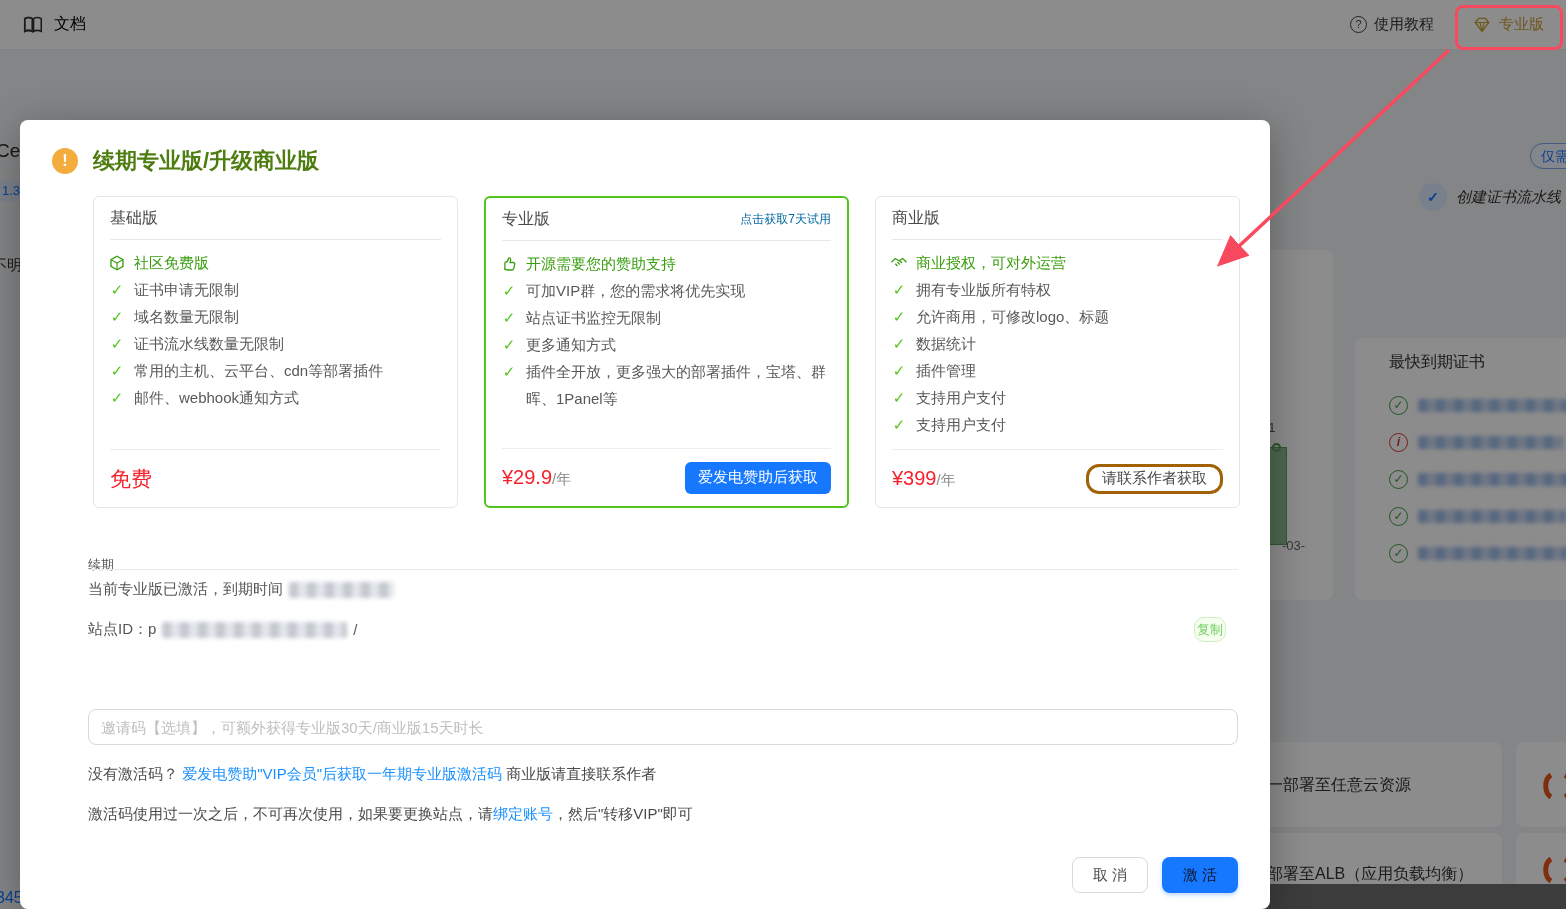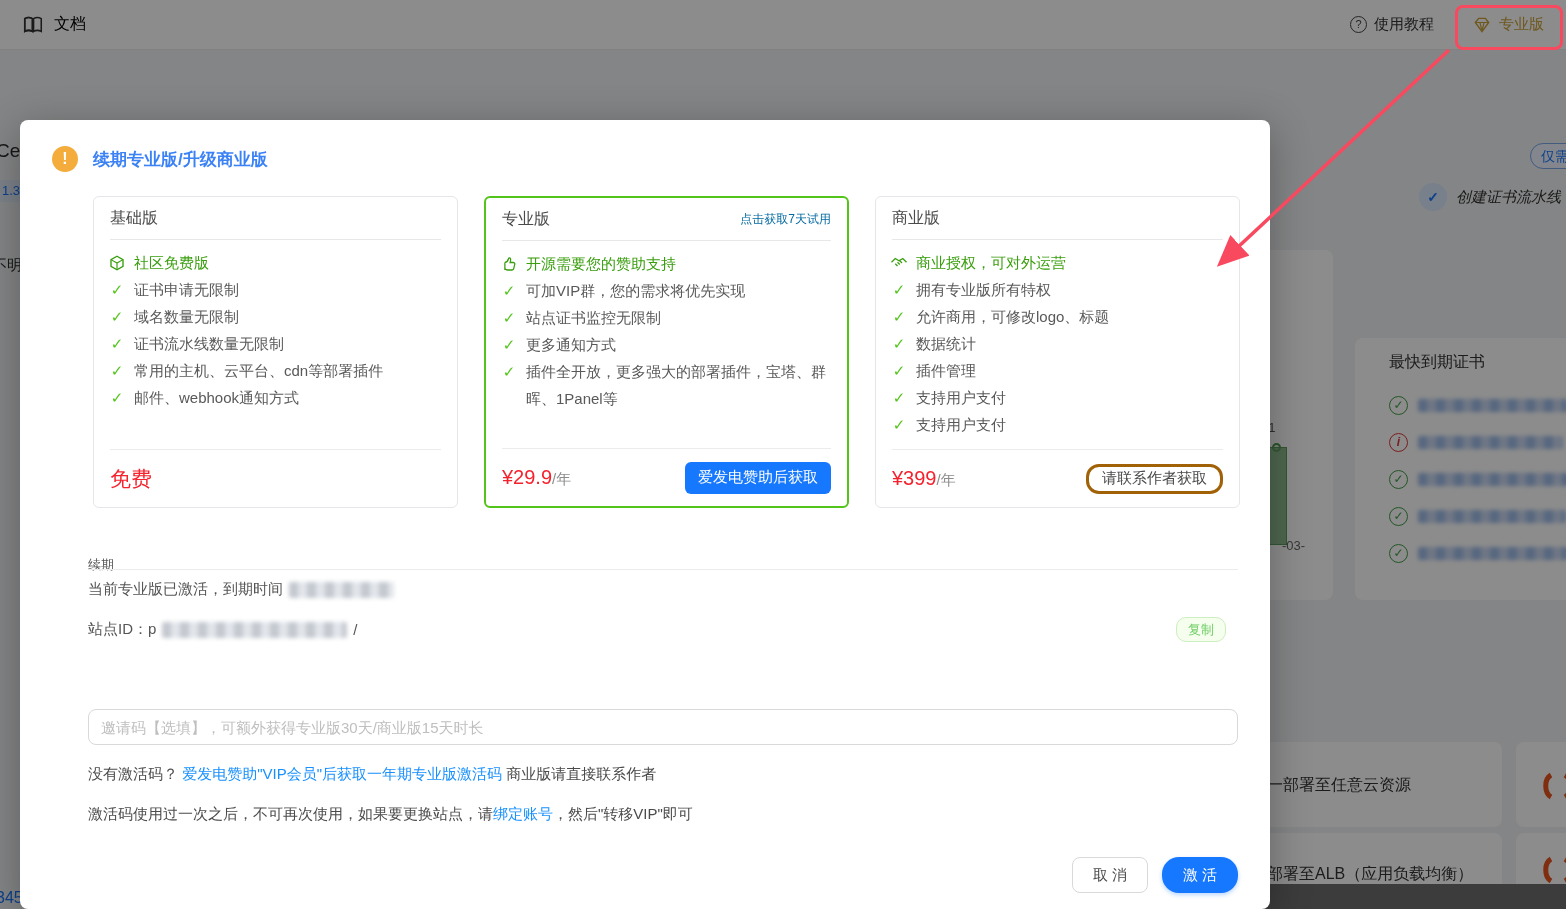--- a/index.html
+++ b/index.html
@@ -47,21 +47,21 @@
 
   
   .mask { position:absolute; inset:0; background:rgba(0,0,0,.45); z-index:5; }
 
   
   .modal { position:absolute; left:20px; top:120px; width:1250px; height:789px; background:#fff; border-radius:8px;
            box-shadow:0 8px 40px rgba(0,0,0,.3); z-index:10; }
   .m-title { position:absolute; left:32px; top:26px; display:flex; align-items:center; gap:15px; }
   .warn-ic { width:26px; height:26px; border-radius:50%; background:#f4ad3d; color:#fff; font-weight:bold;
              font-size:16px; text-align:center; line-height:26px; flex:0 0 26px; }
-  .m-title h1 { font-size:17px; font-weight:bold; color:#3b82f6; }
+  .m-title h1 { font-size:22px; font-weight:bold; color:#4d7c0f; }
 
   .card { position:absolute; top:76px; width:365px; height:312px; border:1px solid #e4e6ea; border-radius:6px; background:#fff; }
   .card.c0 { left:73px; }
   .card.c1 { left:464px; border:2px solid #52c41a; }
   .card.c2 { left:855px; }
   .card-head { height:43px; margin:0 16px; border-bottom:1px solid #e8e8e8; display:flex; align-items:center;
                justify-content:space-between; font-size:16px; color:#4a4a4a; }
   .trial-link { font-size:12px; color:#0369a1; cursor:pointer; }
   .feats { padding:9px 14px 0 14px; }
   .feat { display:flex; gap:8px; font-size:15px; color:#595959; line-height:27px; }
@@ -73,32 +73,32 @@
   .free { font-size:21px; color:#f5222d; }
   .price { font-size:20px; color:#f5222d; }
   .unit { font-size:15px; color:#8c8c8c; }
   .btn-primary { height:32px; padding:0 13px; background:#1677ff; color:#fff; border:none; border-radius:6px;
                  font-size:15px; cursor:pointer; font-family:inherit; }
   .btn-ghost { height:30px; padding:0 13px; background:#fff; color:#4a4a4a; border:3px solid #a16207; border-radius:13px;
                font-size:15px; cursor:pointer; font-family:inherit; }
   .sec-label { top:436px; font-size:13px; color:#555; position:absolute; left:68px; }
   .sec-hr { position:absolute; left:68px; top:449px; width:1150px; height:1px; background:#ebebeb; }
   .line { position:absolute; left:68px; font-size:15px; color:#555; display:flex; align-items:center; gap:6px; }
-  .copy-tag { position:absolute; right:44px; top:497px; height:25px; padding:0 11px; background:#f6ffed;
+  .copy-tag { position:absolute; right:44px; top:497px; height:25px; padding:0 2px; background:#f6ffed;
               border:1px solid #cdeec0; color:#6fce66; border-radius:10px; font-size:13px; line-height:23px; cursor:pointer; }
   .inp { position:absolute; left:68px; width:1150px; height:36px; border:1px solid #d9d9d9; border-radius:8px;
          padding:0 12px; font-size:15px; color:#333; font-family:inherit; outline:none; }
   .inp::placeholder { color:#bfbfbf; }
   .help { position:absolute; left:68px; font-size:15px; color:#4b4b4b; white-space:nowrap; }
   .help a { color:#1890ff; text-decoration:none; cursor:pointer; }
   .m-footer { position:absolute; right:32px; top:737px; display:flex; gap:14px; }
   .btn-cancel { width:76px; height:36px; background:#fff; border:1px solid #d9d9d9; border-radius:8px; font-size:15px;
                 color:#4a4a4a; cursor:pointer; font-family:inherit; }
-  .btn-activate { width:76px; height:36px; background:#1677ff; border:none; border-radius:17px; font-size:15px;
-                  color:#ffffff; cursor:pointer; font-family:inherit; box-shadow:0 2px 4px rgba(22,119,255,.3); }
+  .btn-activate { width:76px; height:36px; background:#1677ff; border:none; border-radius:8px; font-size:15px;
+                  color:#0f172a; cursor:pointer; font-family:inherit; box-shadow:0 2px 4px rgba(22,119,255,.3); }
 
   
   .annot-svg { position:absolute; inset:0; z-index:20; pointer-events:none; }
   .annot-box { position:absolute; left:1455px; top:5px; width:108px; height:45px; border:3px solid #f8495f;
                border-radius:8px; z-index:20; pointer-events:none; }
 </style>
 </head>
 <body>
 
 <div id="stage">

